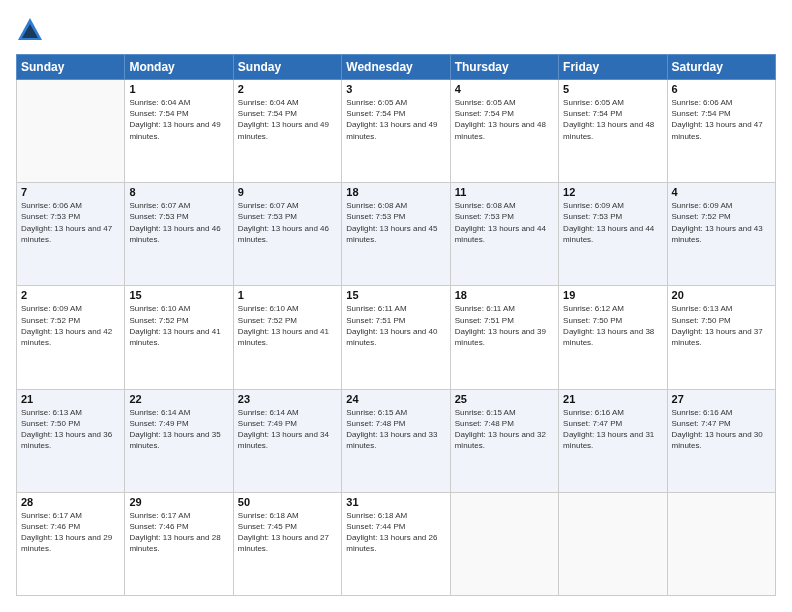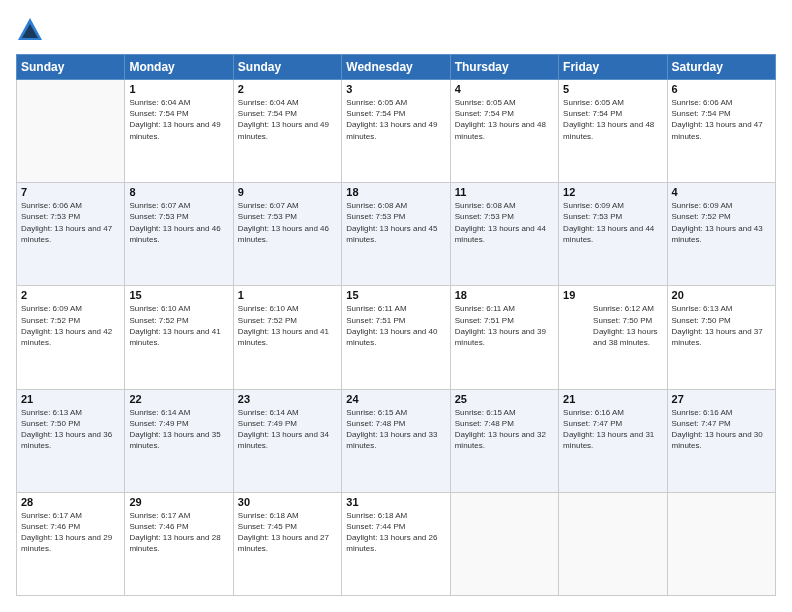--- a/index.html
+++ b/index.html
@@ -239,21 +239,21 @@
 Daylight: 13 hours and 40 minutes.</div>
           </td>
           <td>
             <span class="day-num">18</span>
             <div class="day-info" style="white-space: pre-line;">Sunrise: 6:11 AM
 Sunset: 7:51 PM
 Daylight: 13 hours and 39 minutes.</div>
           </td>
           <td>
             <span class="day-num">19</span>
-            <div class="day-info" style="white-space: pre-line; margin-left: 30px;">Sunrise: 6:12 AM
+            <div class="day-info" style="white-space: pre-line;">Sunrise: 6:12 AM
 Sunset: 7:50 PM
 Daylight: 13 hours and 38 minutes.</div>
           </td>
           <td>
             <span class="day-num">20</span>
             <div class="day-info" style="white-space: pre-line;">Sunrise: 6:13 AM
 Sunset: 7:50 PM
 Daylight: 13 hours and 37 minutes.</div>
           </td>
         </tr>
@@ -308,21 +308,21 @@
 Sunset: 7:46 PM
 Daylight: 13 hours and 29 minutes.</div>
           </td>
           <td>
             <span class="day-num">29</span>
             <div class="day-info" style="white-space: pre-line;">Sunrise: 6:17 AM
 Sunset: 7:46 PM
 Daylight: 13 hours and 28 minutes.</div>
           </td>
           <td>
-            <span class="day-num">30</span>
+            <span class="day-num">50</span>
             <div class="day-info" style="white-space: pre-line;">Sunrise: 6:18 AM
 Sunset: 7:45 PM
 Daylight: 13 hours and 27 minutes.</div>
           </td>
           <td>
             <span class="day-num">31</span>
             <div class="day-info" style="white-space: pre-line;">Sunrise: 6:18 AM
 Sunset: 7:44 PM
 Daylight: 13 hours and 26 minutes.</div>
           </td>

